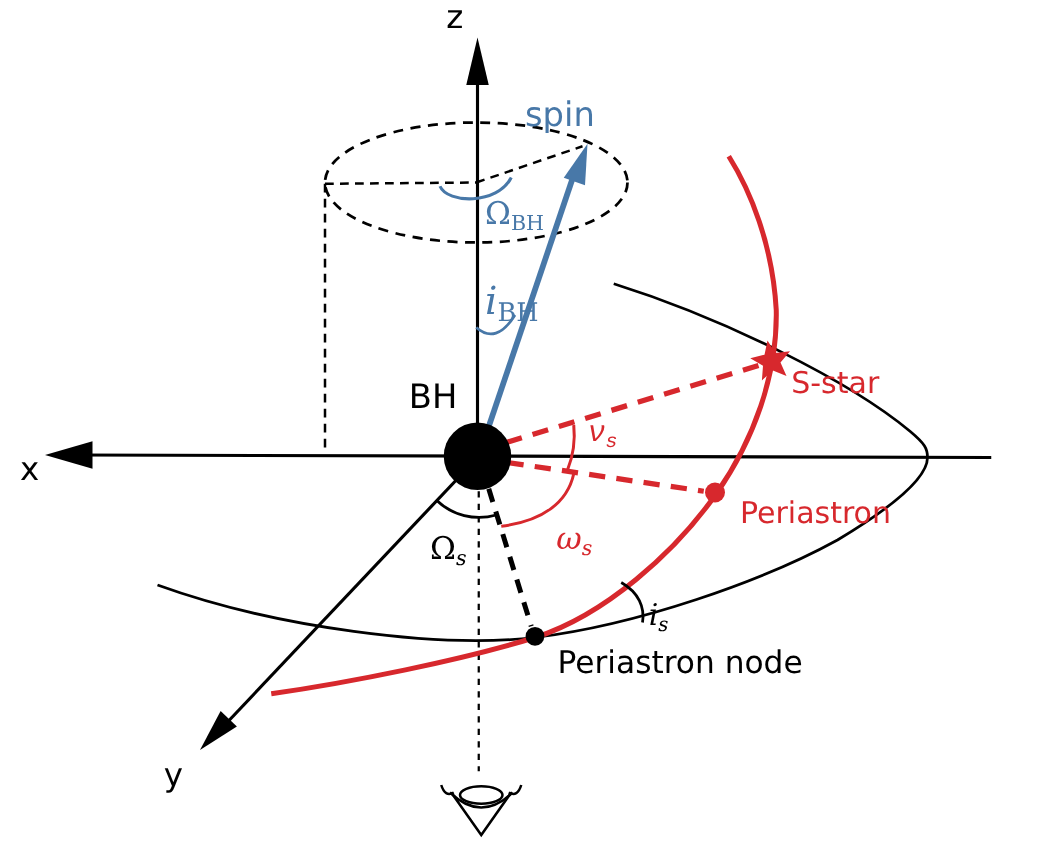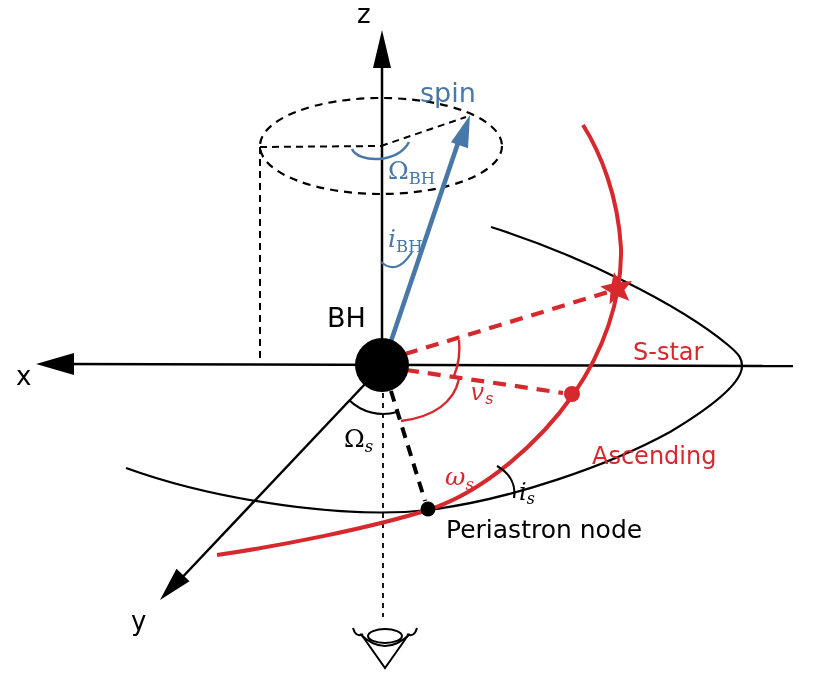--- a/index.html
+++ b/index.html
@@ -28,21 +28,21 @@
 
   .lbl {
     position: absolute;
     line-height: 1;
     white-space: nowrap;
     color: var(--ink);
   }
   .sans { font-family: "DejaVu Sans", "Liberation Sans", sans-serif; }
   .math { font-family: "DejaVu Serif", "Liberation Serif", serif; text-align: center; }
   .blue { color: var(--spin-blue); }
-  .red  { color: var(--orbit-red); margin-top: 46px; }
+  .red  { color: var(--orbit-red); }
   .it   { font-style: italic; }
   .sub  { font-size: 0.66em; vertical-align: -0.28em; }
 </style>
 </head>
 <body>
 
 <div class="stage">
 
   <svg width="830" height="675" viewBox="0 0 830 675">
 
@@ -99,33 +99,33 @@
 
   <div class="lbl sans" style="left:357px; top:1px; font-size:26px;">z</div>
   <div class="lbl sans" style="left:16px; top:363px; font-size:26px;">x</div>
   <div class="lbl sans" style="left:131px; top:608px; font-size:26px;">y</div>
   <div class="lbl sans" style="left:327px; top:304px; font-size:27px;">BH</div>
   <div class="lbl sans blue" style="left:420px; top:79px; font-size:27px;">spin</div>
 
   <div class="lbl math blue" style="left:388px; top:158px; font-size:25px;">
     <span>Ω</span><span class="sub">BH</span>
   </div>
-  <div class="lbl math blue" style="left:388px; top:226px; font-size:25px;">
+  <div class="lbl math blue" style="left:388px; top:226px; font-size:31px;">
     <span class="it">i</span><span class="sub">BH</span>
   </div>
   <div class="lbl math red" style="left:470px; top:336px; font-size:24px;font-family:Liberation Mono, monospace;">
     <span class="it">ν</span><span class="sub it">s</span>
   </div>
   <div class="lbl math red" style="left:445px; top:418px; font-size:25px;">
     <span class="it">ω</span><span class="sub it">s</span>
   </div>
   <div class="lbl math" style="left:344px; top:426px; font-size:25px;">
     <span>Ω</span><span class="sub it">s</span>
   </div>
   <div class="lbl math" style="left:519px; top:480px; font-size:24px;">
     <span class="it">i</span><span class="sub it">s</span>
   </div>
 
   <div class="lbl sans red" style="left:633px; top:294px; font-size:24px;">S-star</div>
-  <div class="lbl sans red" style="left:592px; top:398px; font-size:24px;">Ascending</div>
+  <div class="lbl sans red" style="left:592px; top:398px; font-size:24px;">Periastron</div>
   <div class="lbl sans" style="left:446px; top:517px; font-size:25px;">Periastron node</div>
 
 </div>
 
 </body></html>

